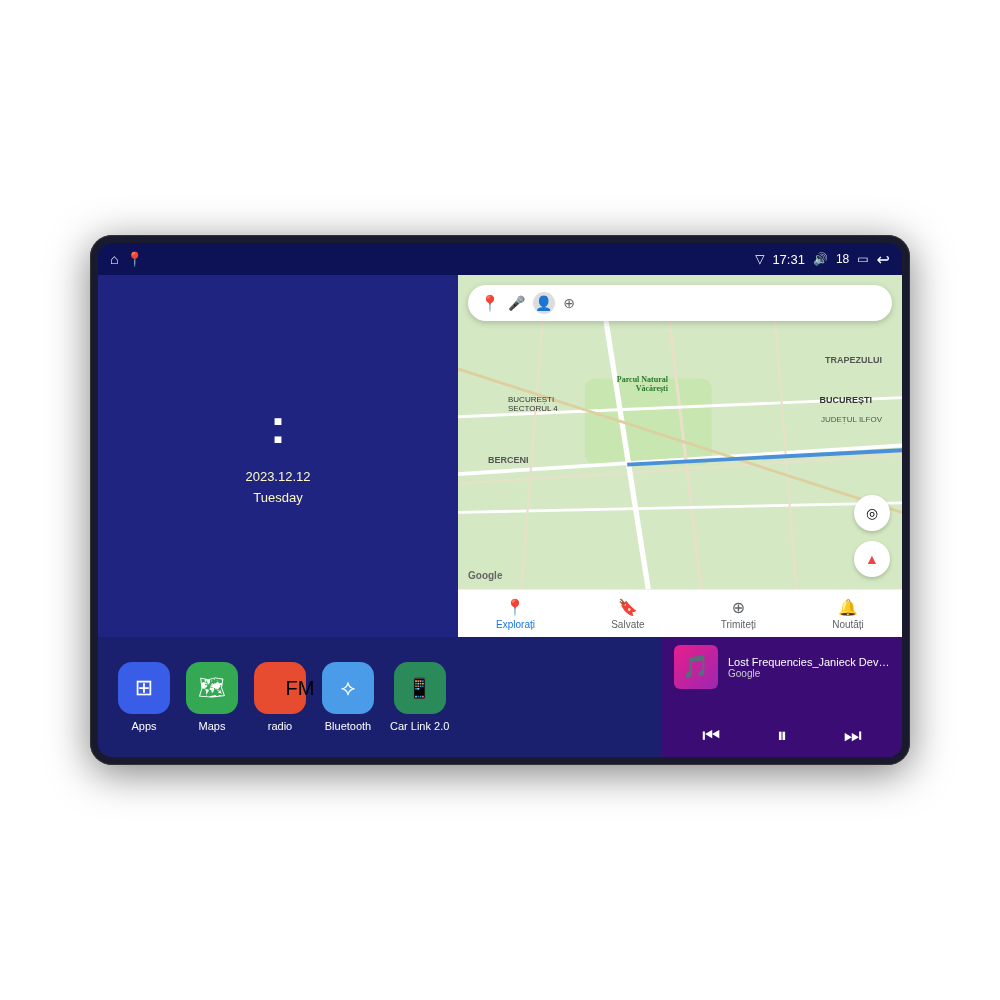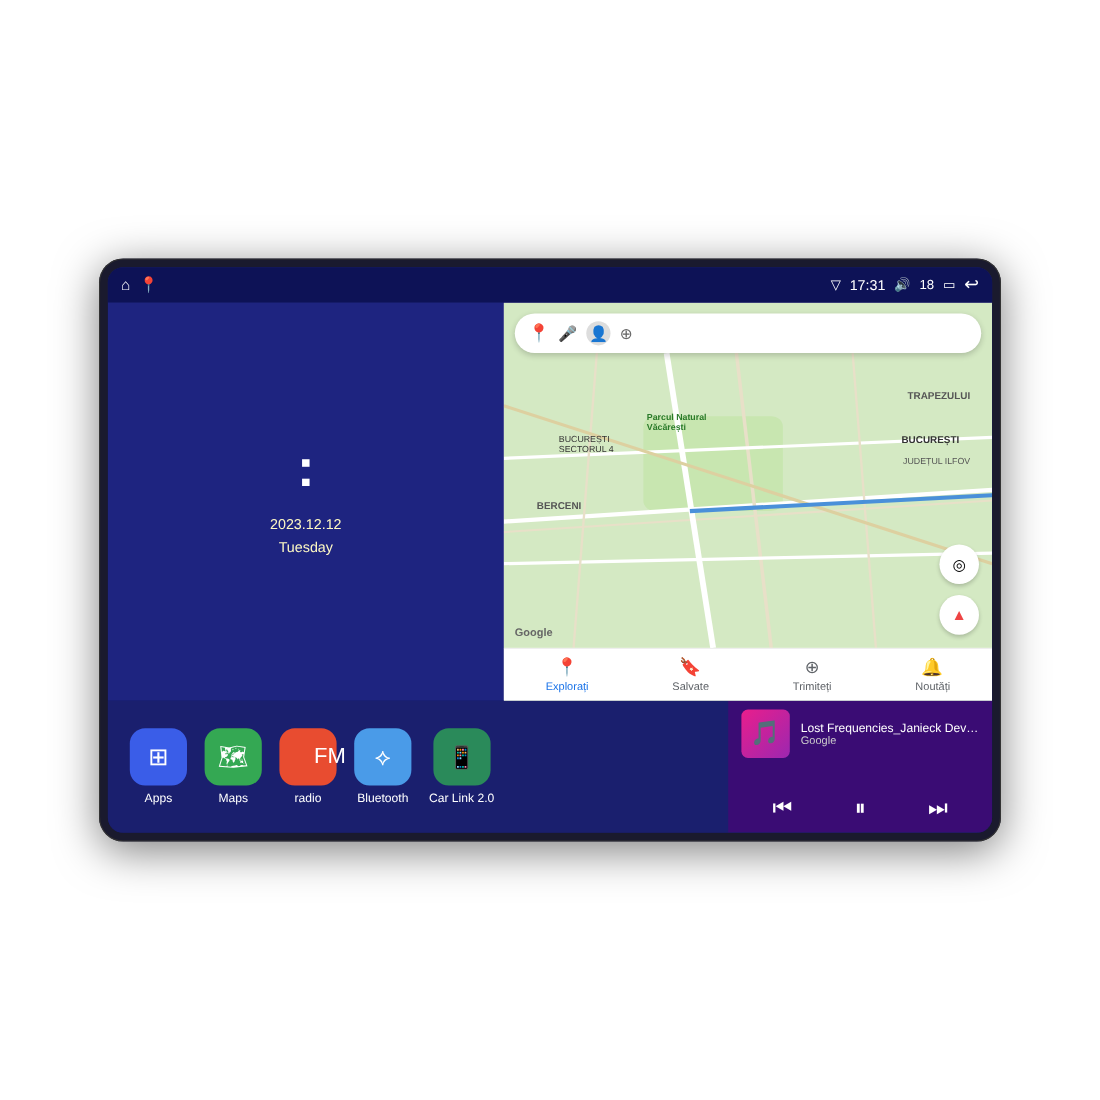--- a/index.html
+++ b/index.html
@@ -413,21 +413,21 @@
 
             <line x1="0" y1="50" x2="420" y2="200" stroke="#ddd0a0" stroke-width="3"></line>
 
             <line x1="160" y1="150" x2="420" y2="135" stroke="#4a90d9" stroke-width="4"></line>
           </svg>
 
           <div style="position:absolute; top:80px; right:20px; font-size:9px; color:#555; font-weight:bold; z-index:5;">TRAPEZULUI</div>
           <div style="position:absolute; top:120px; right:30px; font-size:9px; color:#333; font-weight:bold; z-index:5;">BUCUREȘTI</div>
           <div style="position:absolute; top:140px; right:20px; font-size:8px; color:#555; z-index:5;">JUDEȚUL ILFOV</div>
           <div style="position:absolute; top:180px; left:30px; font-size:9px; color:#555; font-weight:bold; z-index:5;">BERCENI</div>
-          <div style="position:absolute; top:100px; left:130px; font-size:8px; color:#2a7a2a; font-weight:bold; z-index:5; max-width:80px; text-align:left;">Parcul Natural Văcărești</div>
+          <div style="position:absolute; top:100px; left:130px; font-size:8px; color:#2a7a2a; font-weight:bold; z-index:5; max-width:80px; text-align:right;font-family:Liberation Serif, serif;">Parcul Natural Văcărești</div>
           <div style="position:absolute; top:120px; left:50px; font-size:8px; color:#333; z-index:5;">BUCUREȘTI<br>SECTORUL 4</div>
 
           <div class="map-location-btn">
             <span>◎</span>
           </div>
 
           <div class="map-compass">
             <span style="color:#e44; font-size:14px;">▲</span>
           </div>
 
@@ -477,21 +477,21 @@
 
           <div class="app-item">
             <div class="app-icon-wrap" style="background:#34a853;">
               <span style="color:white; font-size:22px;">🗺</span>
             </div>
             <span class="app-label">Maps</span>
           </div>
 
           <div class="app-item">
             <div class="app-icon-wrap" style="background:#e84c30;">
-              <span style="color:#ffffff; font-size:20px;margin-left:40px;">FM</span>
+              <span style="color:#000000; font-size:20px;margin-left:40px;">FM</span>
             </div>
             <span class="app-label">radio</span>
           </div>
 
           <div class="app-item">
             <div class="app-icon-wrap" style="background:#4a9be8;">
               <span style="color:white; font-size:22px;">⟡</span>
             </div>
             <span class="app-label">Bluetooth</span>
           </div>

